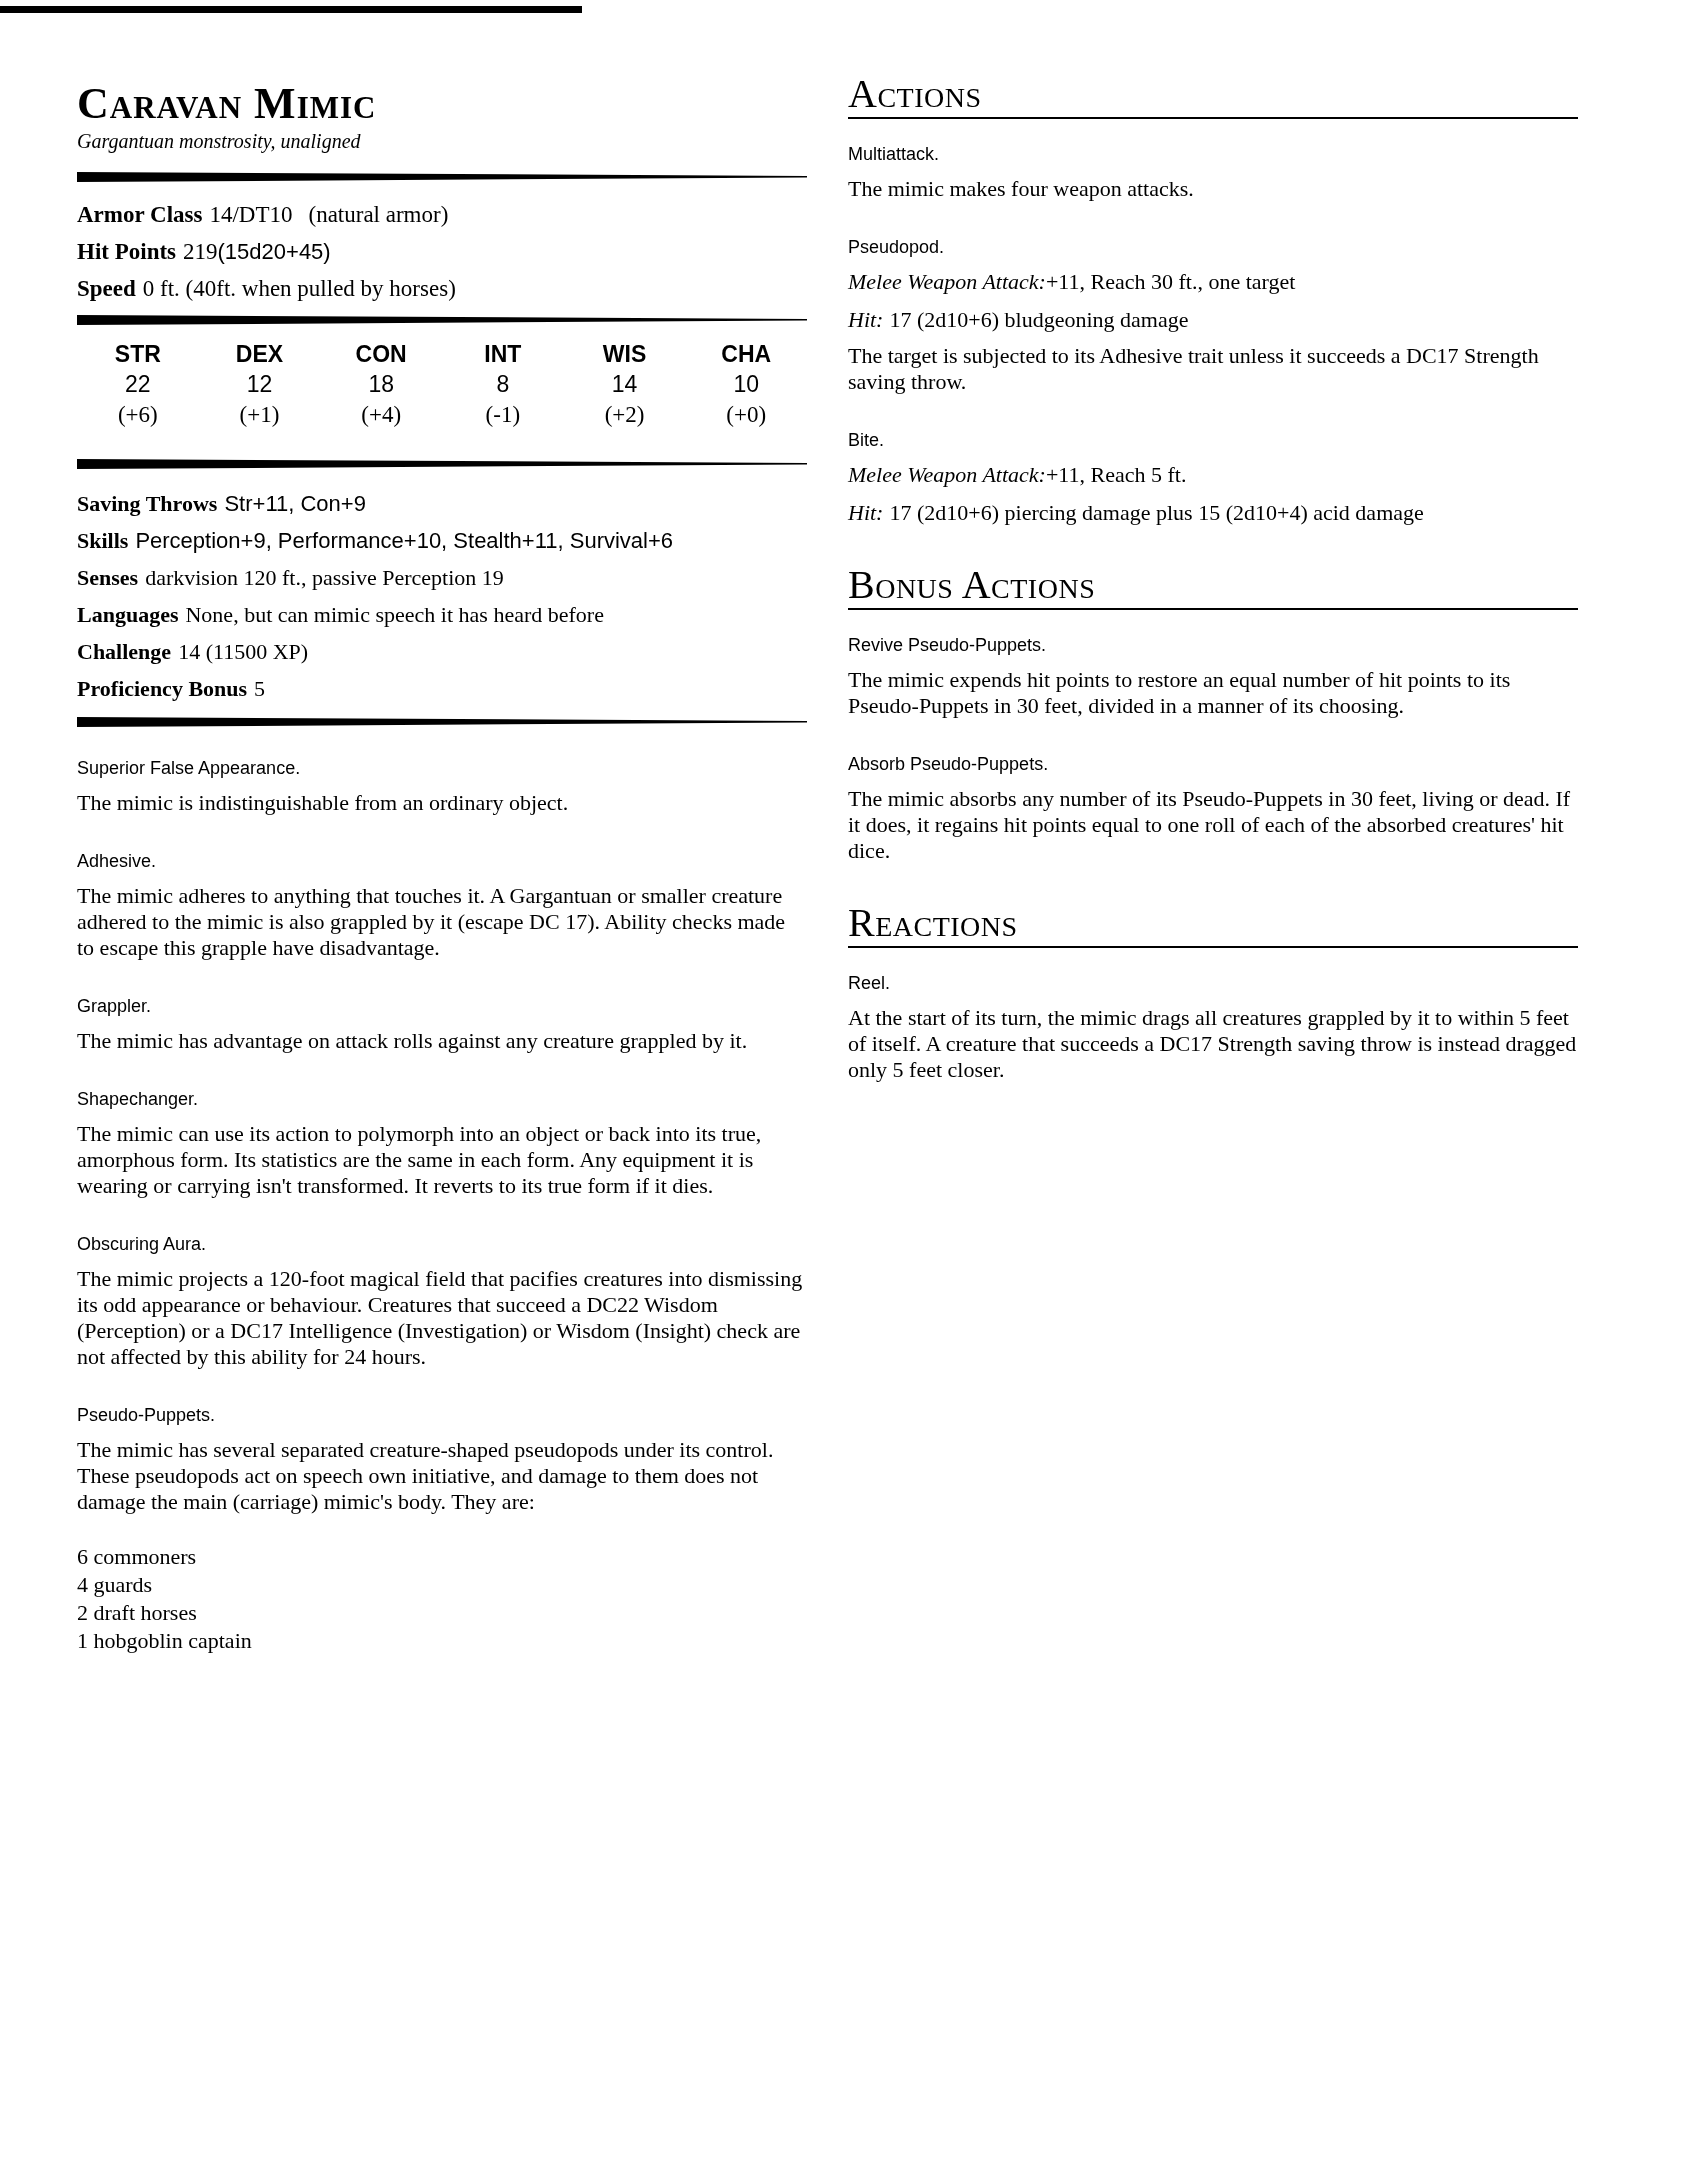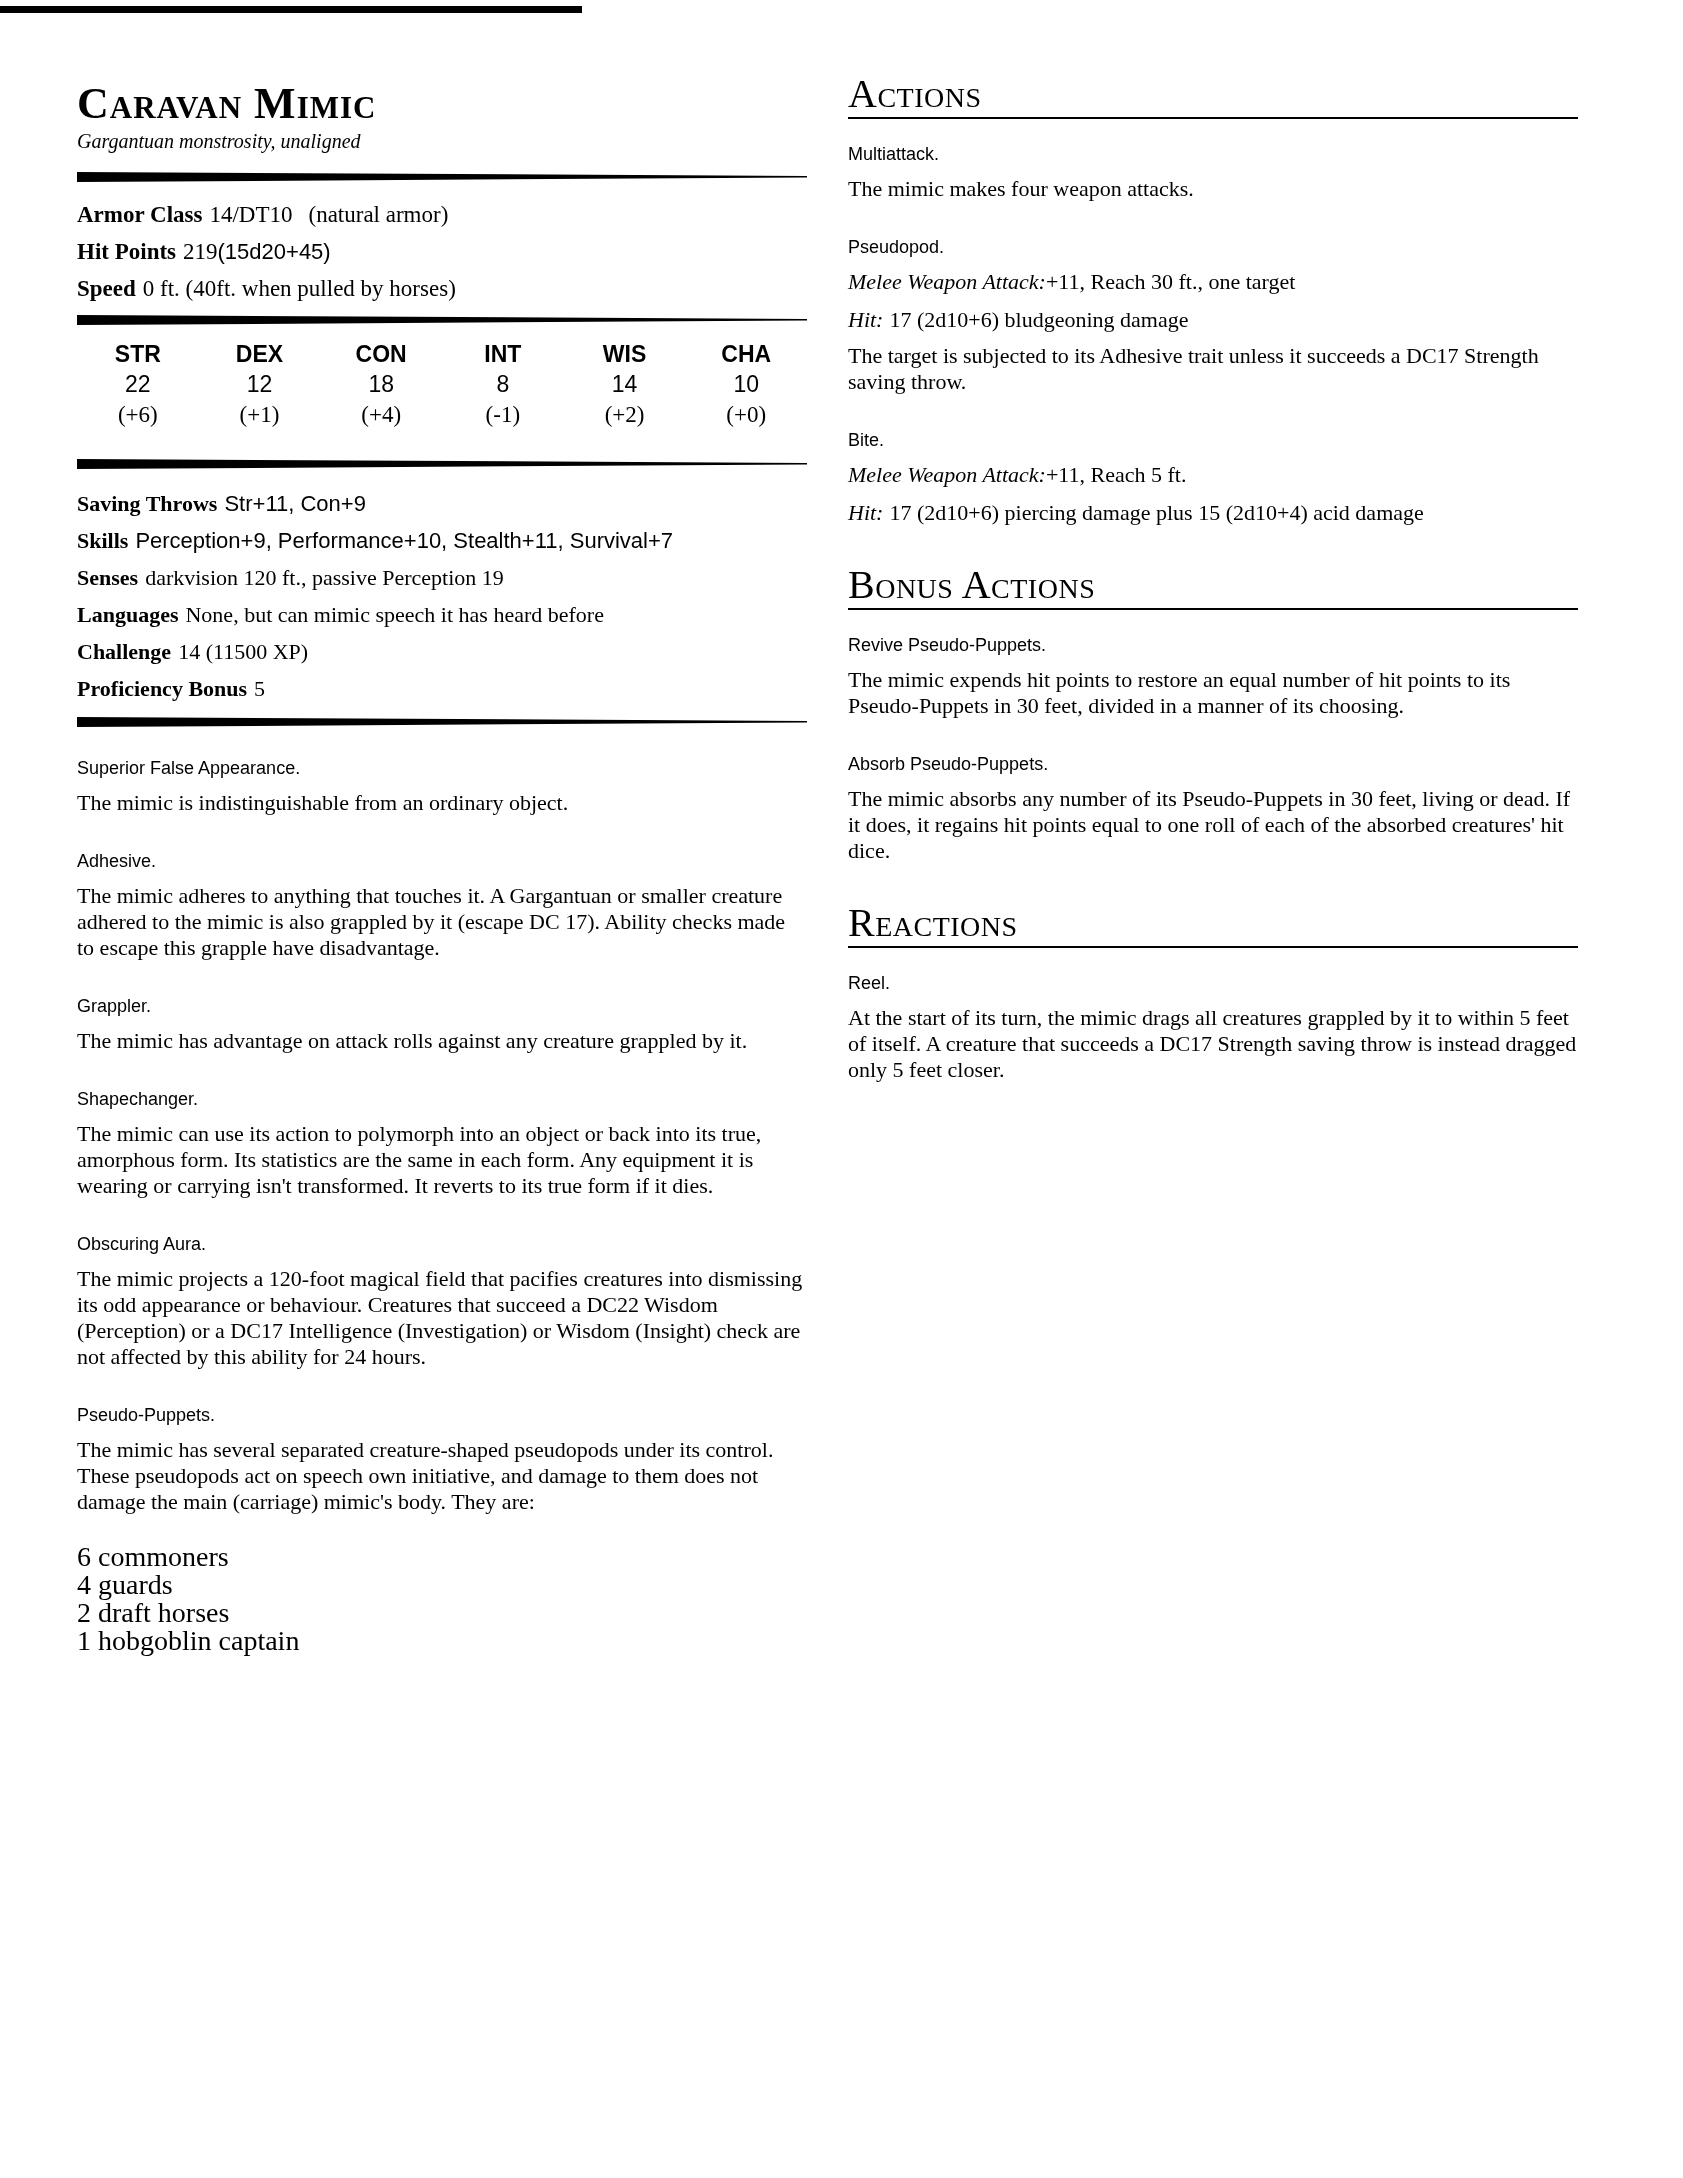--- a/index.html
+++ b/index.html
@@ -51,21 +51,21 @@
   .detailrow .val{margin-left:7px;}
   .detailrow .val.sans{font-size:22px;}
 
   .trait h4, .entry h4{
     margin:30px 0 0 0;font-family:"Liberation Sans",sans-serif;
     font-weight:400;font-size:18px;line-height:30px;
   }
   .trait.first h4{margin-top:26px;}
   .trait p, .entry p{margin:7px 0 0 0;font-size:22px;line-height:26px;}
 
-  .puppet-list{margin-top:28px;font-size:28px;line-height:28px;}
+  .puppet-list{margin-top:28px;font-size:22px;line-height:28px;}
 
   h3.section{
     margin:0;font-weight:400;font-variant:small-caps;font-size:40px;line-height:34px;
     letter-spacing:0.5px;border-bottom:2px solid #000;padding-bottom:6px;
   }
   h3.section.first{margin-top:77px;}
   h3.section.later{margin-top:42px;}
   .entry h4.tight{margin-top:20px;}
   .entry p.atk{margin-top:7px;}
   .entry p.hit{margin-top:12px;}
@@ -132,21 +132,21 @@
     </div>
   </div>
 
   <div class="taper t3" data-name="tapered-divider"></div>
 
   <div class="details" data-name="details-block">
     <div class="detailrow" data-name="detail-row-saving-throws">
       <span class="lbl" data-name="detail-label">Saving Throws</span><span class="val sans" data-name="detail-value">Str+11, Con+9</span>
     </div>
     <div class="detailrow" data-name="detail-row-skills">
-      <span class="lbl" data-name="detail-label">Skills</span><span class="val sans" data-name="detail-value">Perception+9, Performance+10, Stealth+11, Survival+7</span>
+      <span class="lbl" data-name="detail-label">Skills</span><span class="val sans" data-name="detail-value">Perception+9, Performance+10, Stealth+11, Survival+6</span>
     </div>
     <div class="detailrow" data-name="detail-row-senses">
       <span class="lbl" data-name="detail-label">Senses</span><span class="val serif" data-name="detail-value">darkvision 120 ft., passive Perception 19</span>
     </div>
     <div class="detailrow" data-name="detail-row-languages">
       <span class="lbl" data-name="detail-label">Languages</span><span class="val serif" data-name="detail-value">None, but can mimic speech it has heard before</span>
     </div>
     <div class="detailrow" data-name="detail-row-challenge">
       <span class="lbl" data-name="detail-label">Challenge</span><span class="val serif" data-name="detail-value">14 (11500 XP)</span>
     </div>

